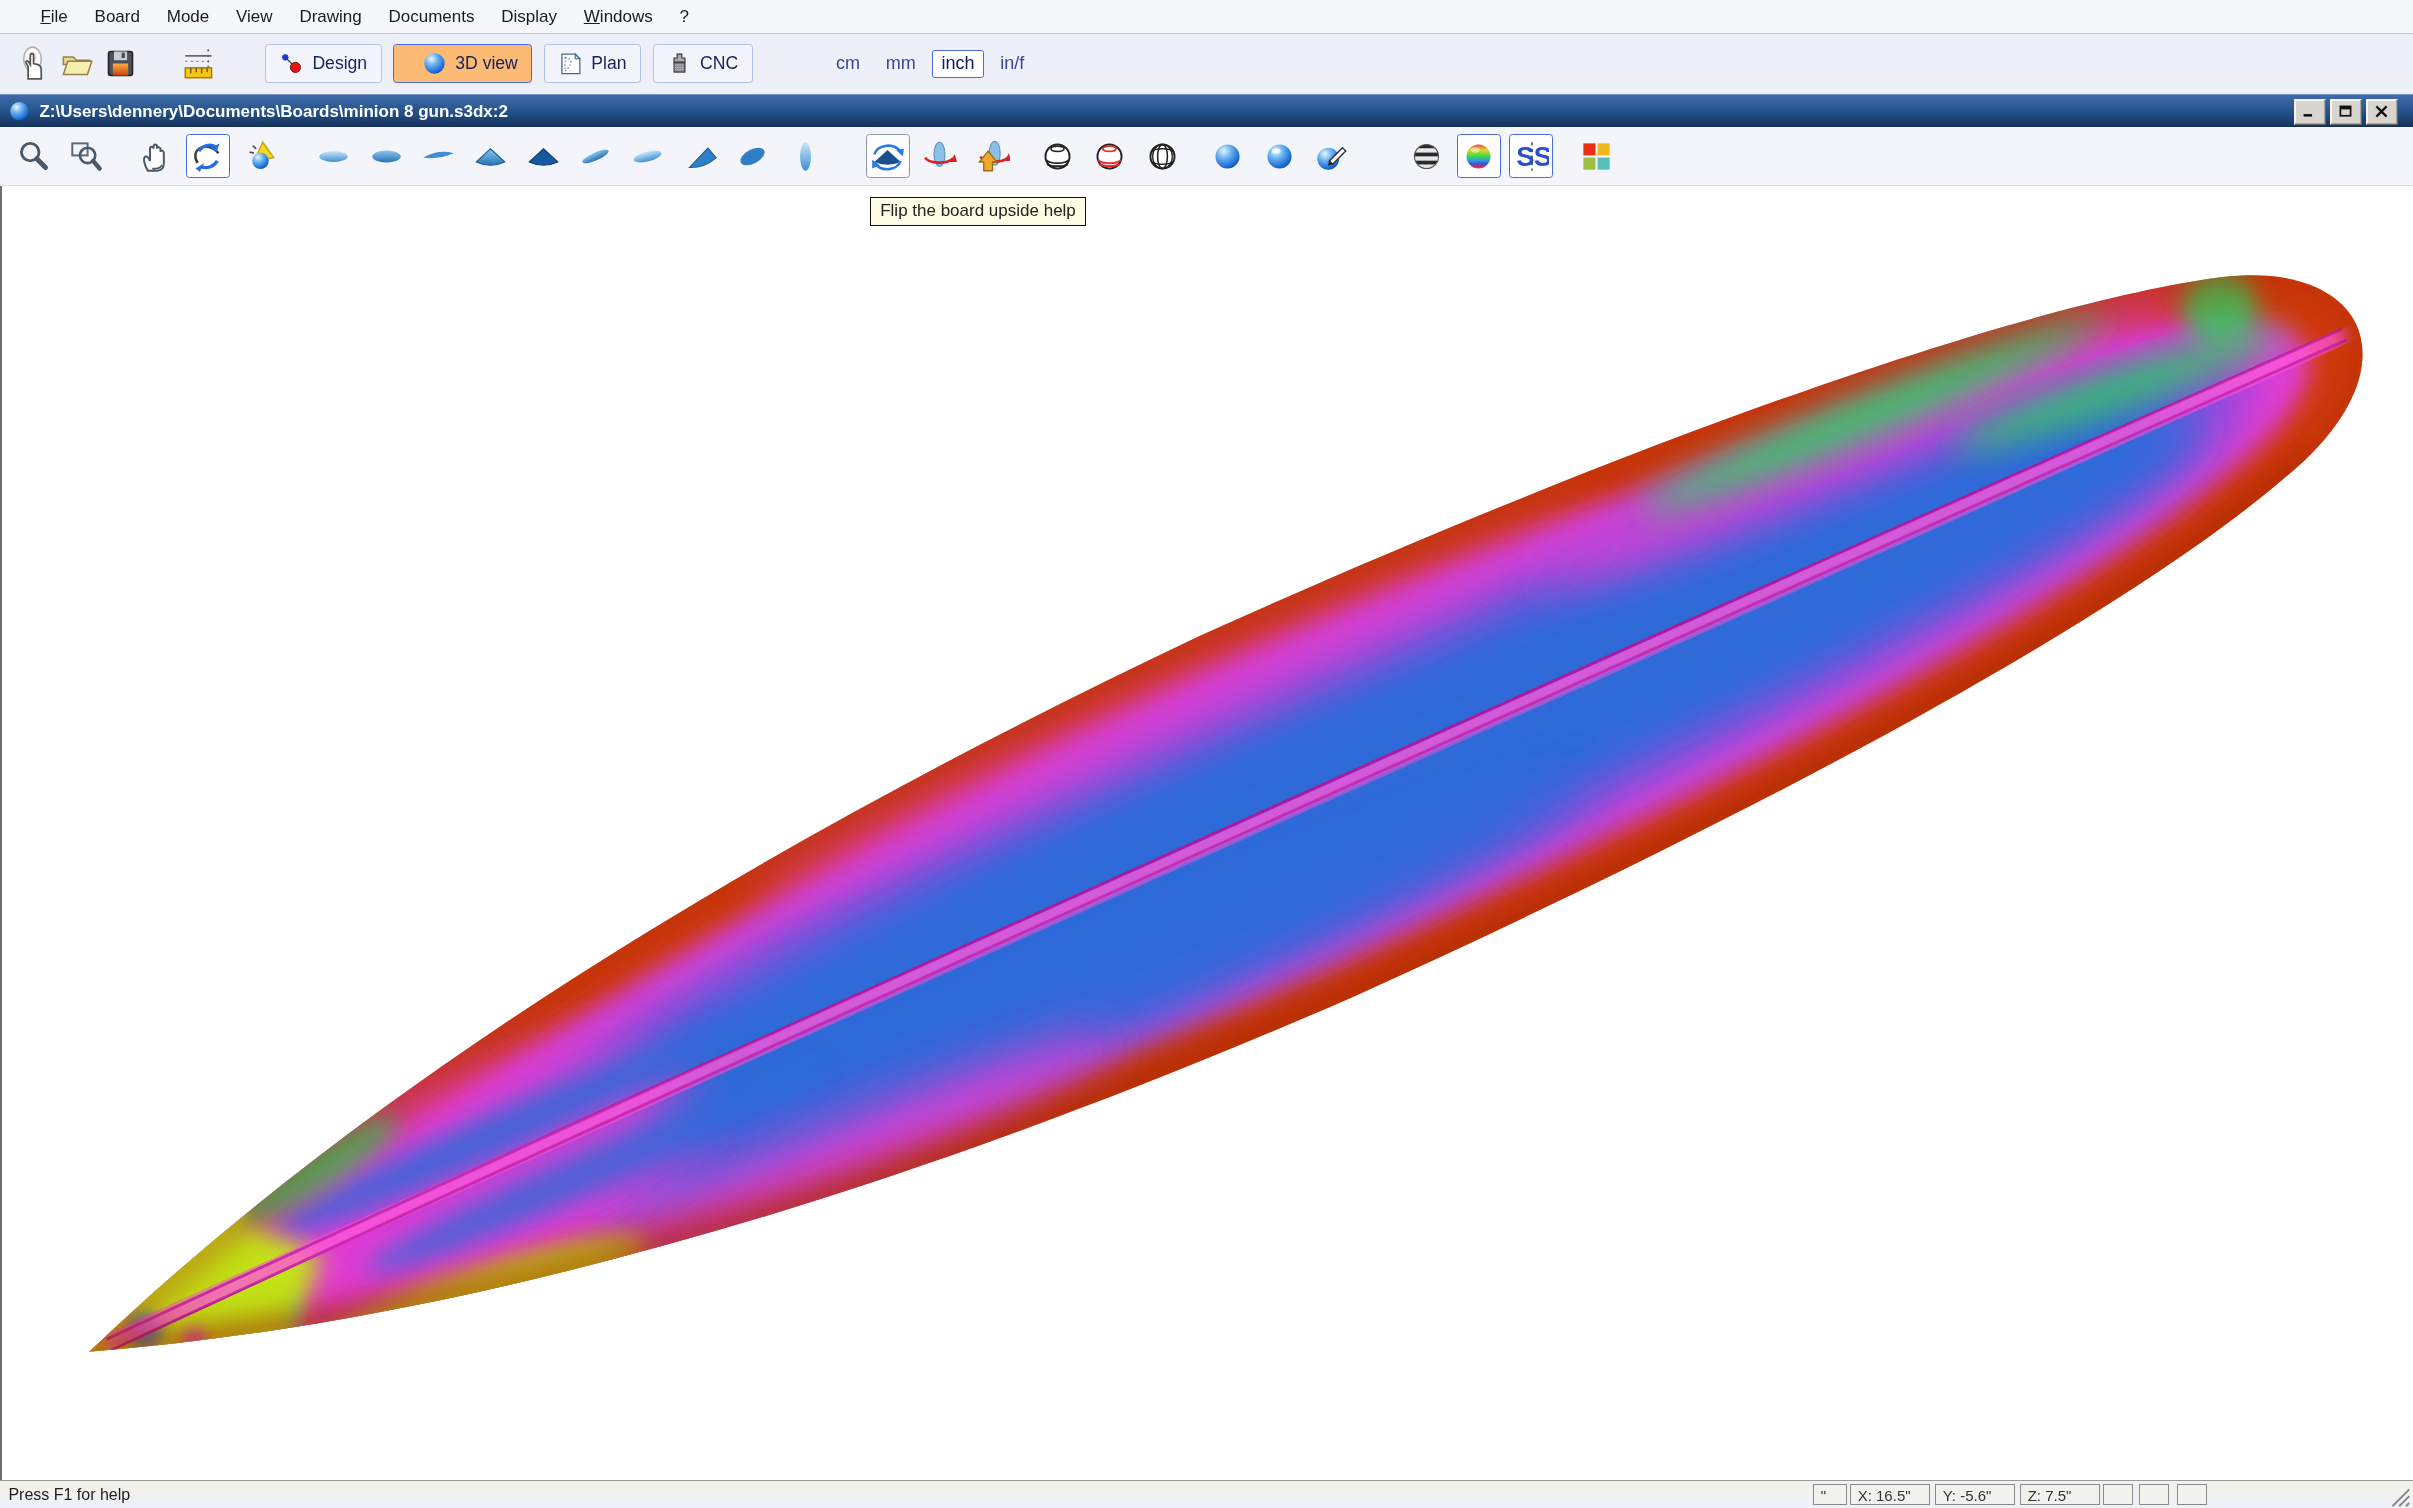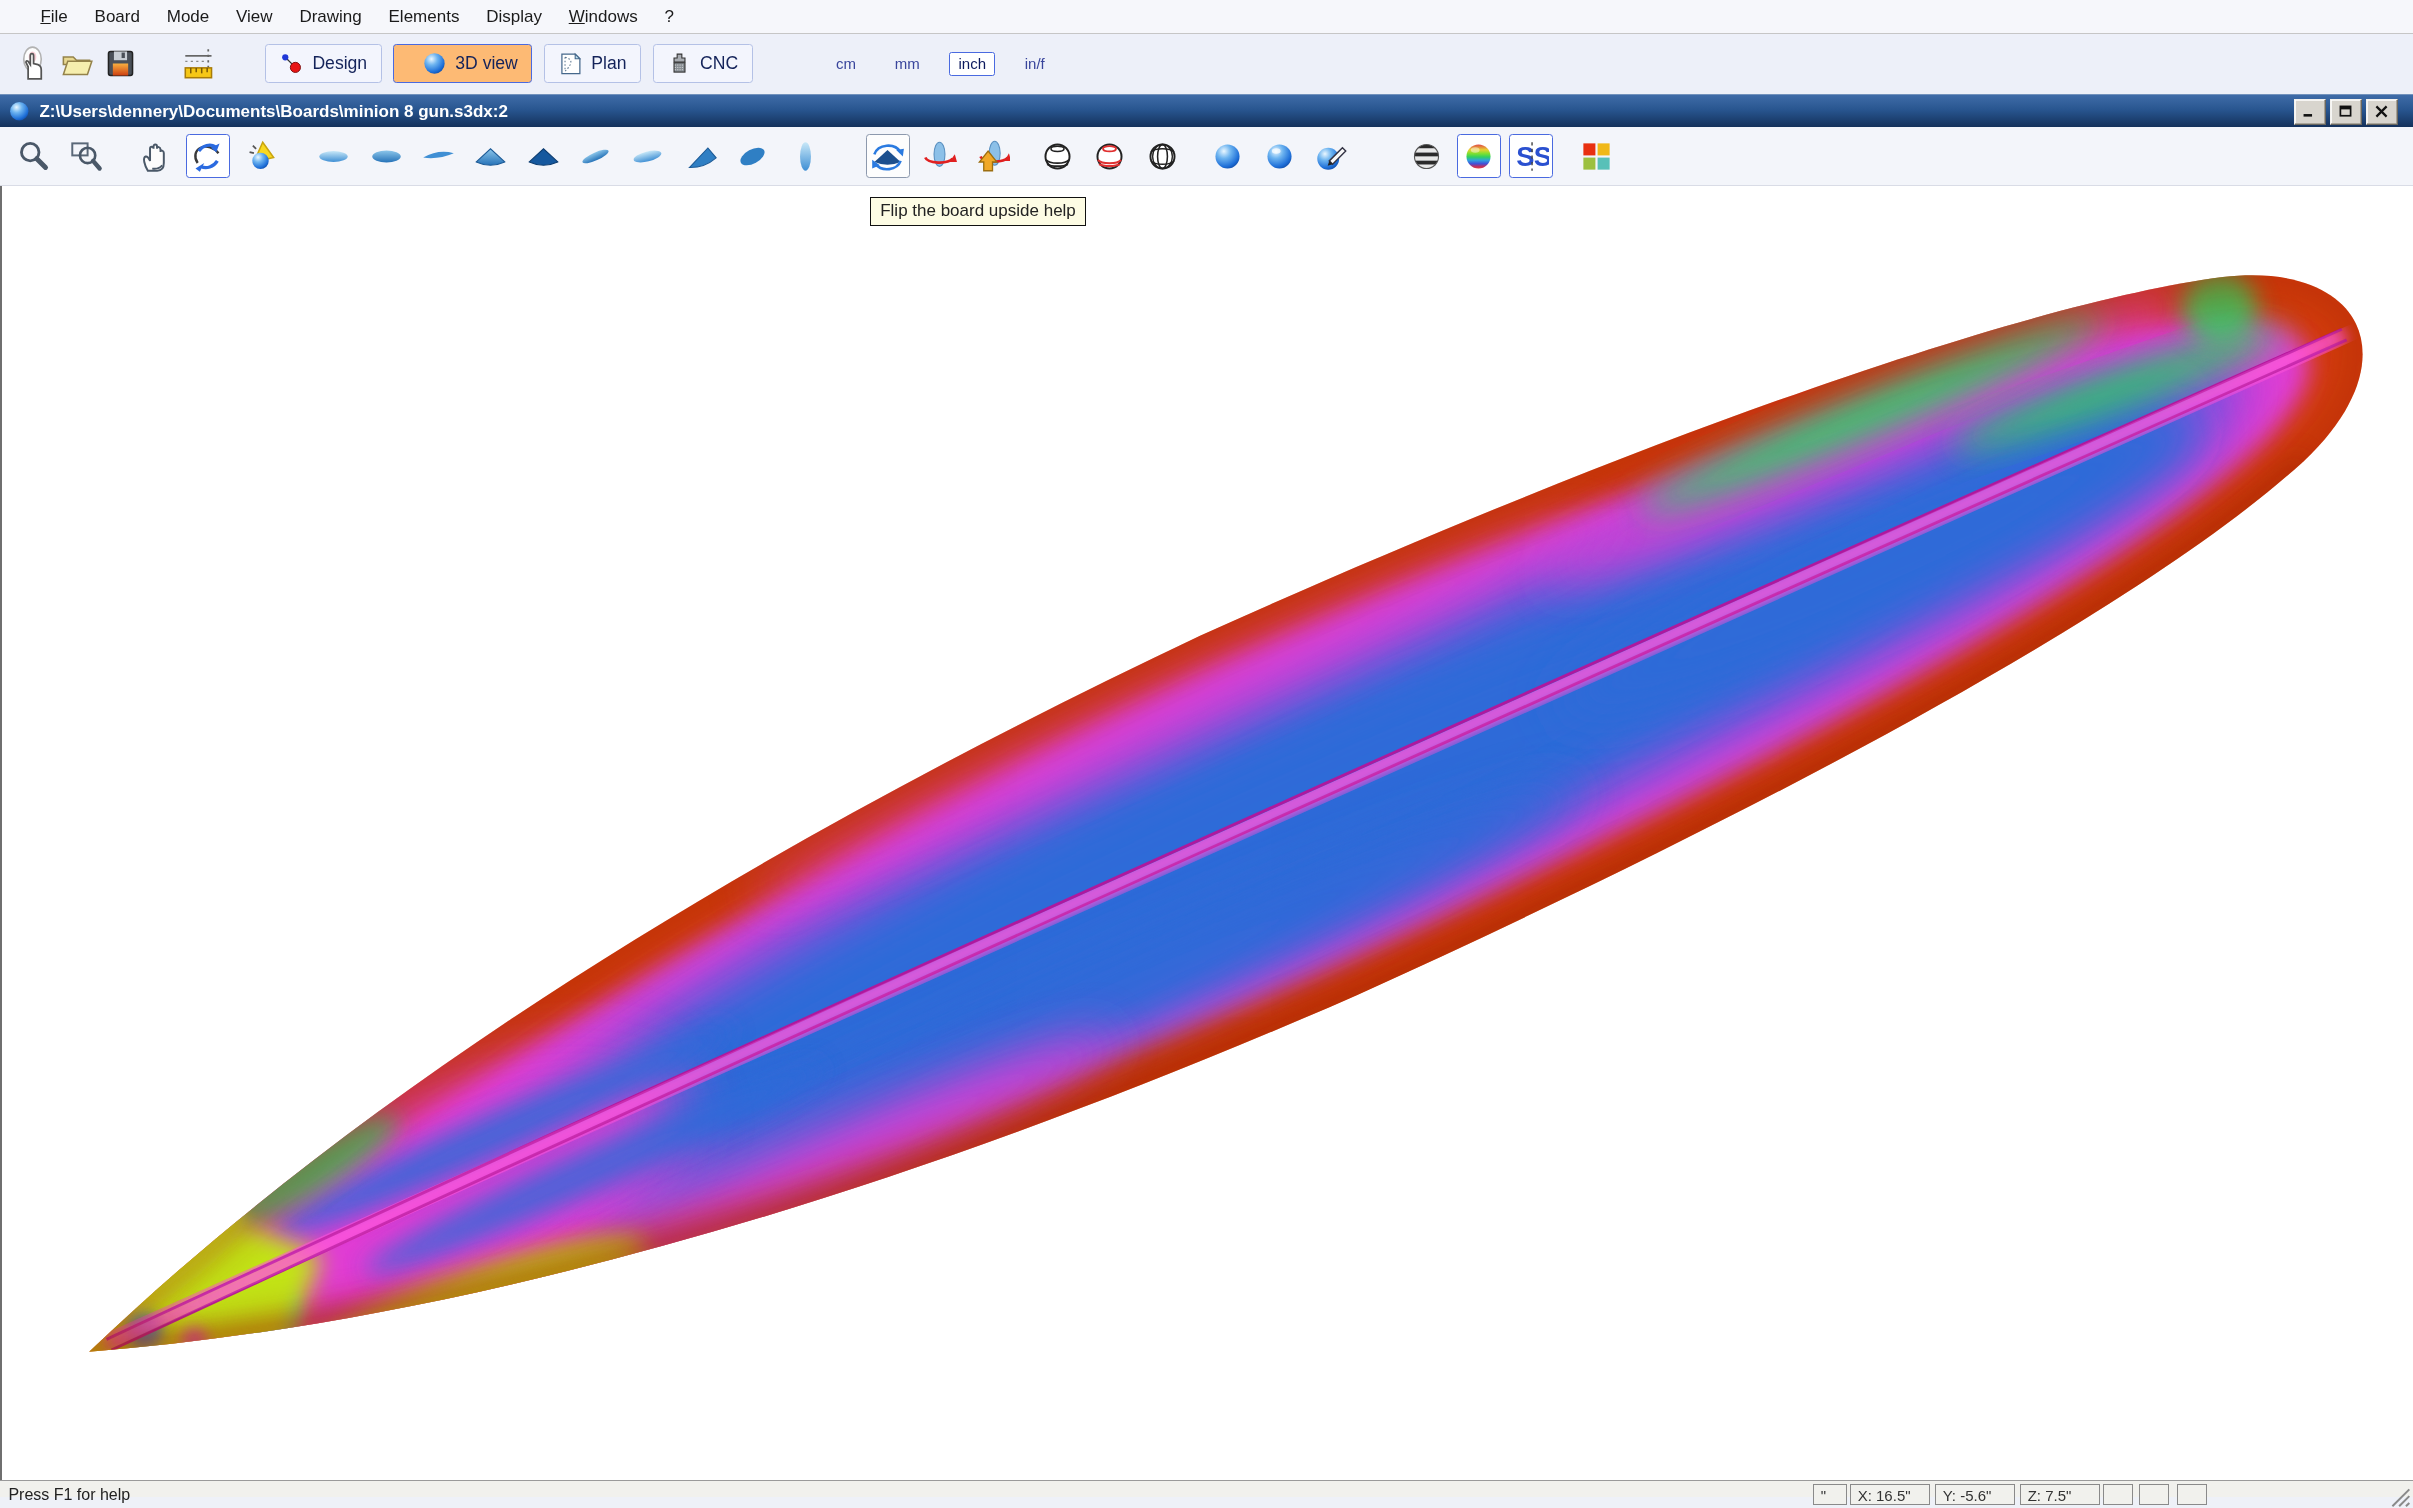--- a/index.html
+++ b/index.html
@@ -13,21 +13,21 @@
   .menu-item u{text-decoration:underline;}
   
   .toolbar{position:absolute;top:34px;left:0;width:2413px;height:59px;background:#edf0f9;
            display:flex;align-items:center;box-sizing:border-box;padding-left:10px;}
   .ticon{width:44px;height:44px;display:flex;align-items:center;justify-content:center;flex:none;}
   .ticon svg{width:35px;height:35px;}
   .mode-btn{display:flex;align-items:center;gap:8px;height:37px;padding:0 13.4px;margin-left:11.7px;
             border:0.8px solid #b4c1e6;border-radius:3.4px;background:#f3f5fd;font-size:17.6px;color:#14235a;flex:none;}
   .mode-btn svg{width:25px;height:25px;}
   .mode-btn.active{background:#fdba74;border:1.7px solid #4a6ae0;padding-left:28px;}
-  .units{display:flex;align-items:center;margin-left:74px;gap:20px;font-size:15px;color:#39459c;text-align:right;}
+  .units{display:flex;align-items:center;margin-left:74px;gap:7px;font-size:18px;color:#39459c;text-align:right;}
   .unit{padding:2.5px 8.4px;border:1.7px solid transparent;}
   .unit.selected{border:1.7px solid #4a6ae0;border-radius:2.5px;background:#fff;color:#0d1a5e;}
   
   .titlebar{position:absolute;top:94px;left:0;width:2413px;height:34px;
             background:linear-gradient(#3f6ca8 0%,#28558f 45%,#132f58 100%);
             display:flex;align-items:center;color:#ffffff;font-weight:bold;font-size:17px;
             box-sizing:border-box;padding:0 8.4px;border-top:0.8px solid #7292bd;}
   .titlebar .tsph{width:22.6px;height:22.6px;margin-right:8.4px;flex:none;}
   .win-btns{margin-left:auto;display:flex;gap:4.2px;padding-right:6.7px;}
   .win-btn{width:30px;height:24px;background:#d8d5ce;border:0.8px solid #f4f2ee;
@@ -99,21 +99,21 @@
 </svg>
 
 <div>
 
   <div class="menubar">
     <span class="menu-item"><u>F</u>ile</span>
     <span class="menu-item">Board</span>
     <span class="menu-item">Mode</span>
     <span class="menu-item">View</span>
     <span class="menu-item">Drawing</span>
-    <span class="menu-item">Elements</span>
+    <span class="menu-item">Documents</span>
     <span class="menu-item">Display</span>
     <span class="menu-item"><u>W</u>indows</span>
     <span class="menu-item">?</span>
   </div>
 
   <div class="toolbar">
     <div class="ticon">
       <svg viewBox="0 0 32 32">
         <ellipse cx="16" cy="12" rx="8" ry="11" fill="#fdfdfd" stroke="#b2b2b2" stroke-width="1.5"></ellipse>
         <ellipse cx="16" cy="10" rx="3.5" ry="5" fill="#f6ccd4"></ellipse>

